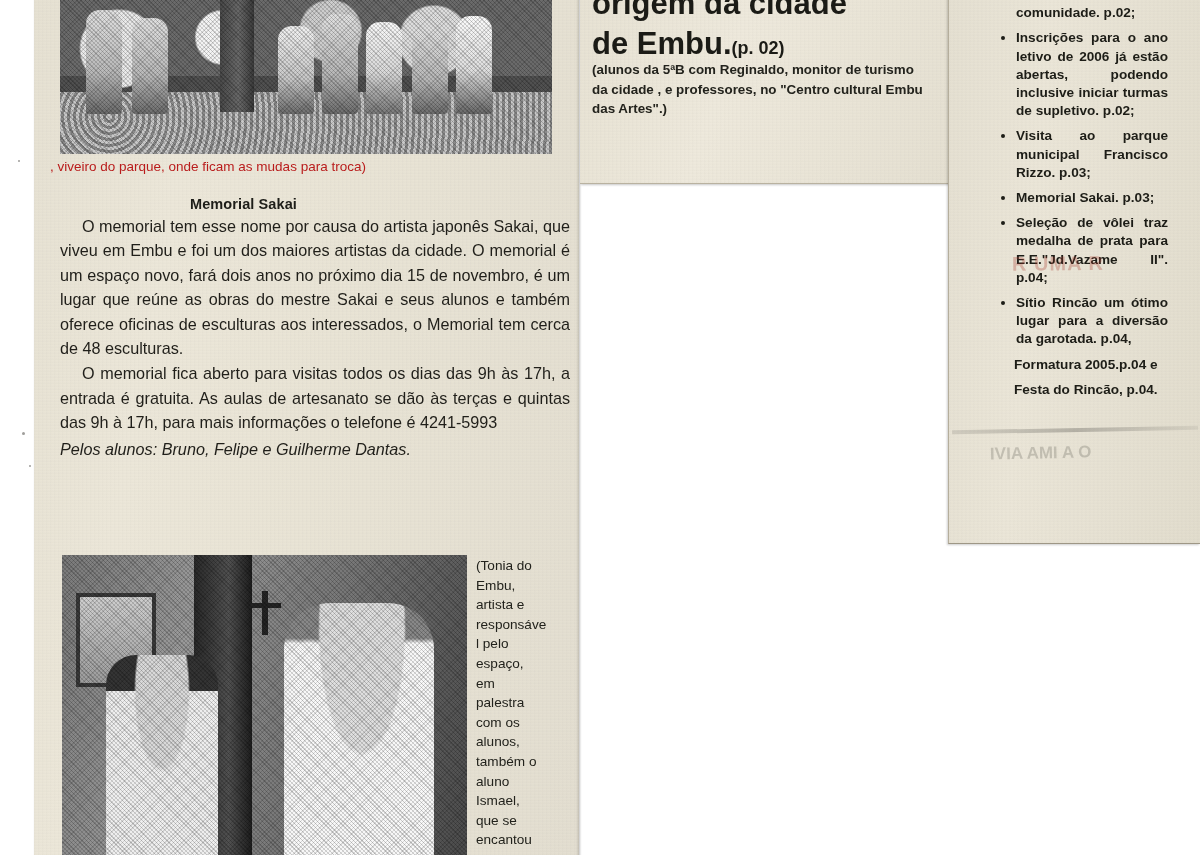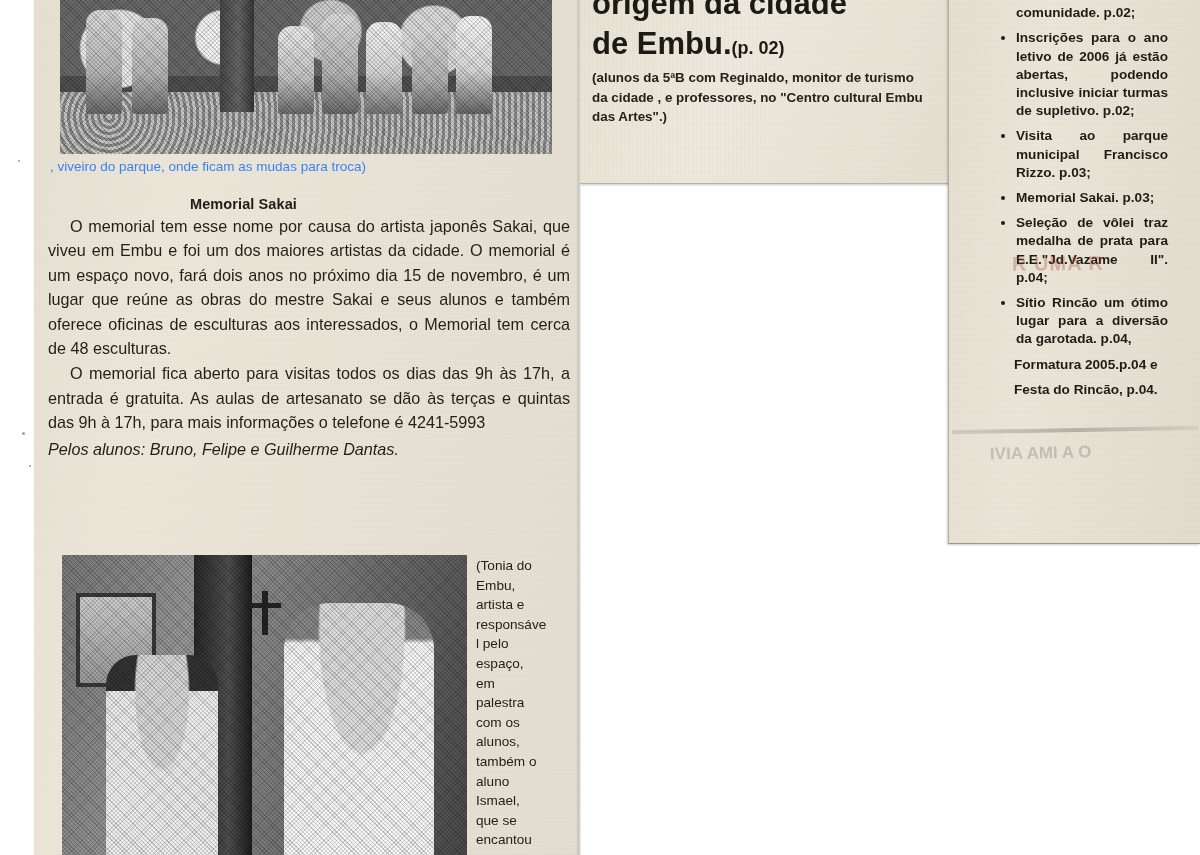--- a/index.html
+++ b/index.html
@@ -143,53 +143,53 @@
     position:absolute; left:200px; top:36px; width:6px; height:44px; background:#2b2a22;
   }
   #photo-tonia .cross::before {
     content:""; position:absolute; left:-13px; top:12px; width:32px; height:5px; background:#2b2a22;
   }
 
   
   .caption {
     position:absolute;
     font-size: 13.5px;
-    color: #3b82f6;
+    color: #b91c1c;
     font-family: "Liberation Sans", sans-serif;
   }
   #caption-nursery { left: 50px; top: 159px; width: 420px; }
 
   #memorial-title {
     position:absolute; left: 190px; top: 196px;
     font-weight: 700; font-size: 14.5px; color:#1d1d18;
     letter-spacing:.1px;
   }
 
   #article-body {
     position:absolute; left: 48px; top: 214px; width: 522px;
     font-size: 16.2px; line-height: 24.4px; color:#201f1a;
     text-align: justify;
   }
-  #article-body p { margin: 0 0 1px 0; text-indent: 22px; }
+  #article-body p { margin: 0 0 1px 12px; text-indent: 22px; }
   #article-body p.byline {
     font-style: italic; text-indent: 0; margin-top: 2px;
   }
 
   
   #headline {
     position:absolute; left: 592px; top: -16px; width: 352px;
     font-size: 31px; line-height: 40px; font-weight: 700;
     color:#1b1b16;
     font-family: "Liberation Sans", sans-serif;
   }
   #headline .pg {
     font-size: 18px; font-weight:700;
   }
   #headline-sub {
-    position:absolute; left: 592px; top: 68px; width: 340px;
+    position:absolute; left: 592px; top: 60px; width: 340px;
     font-size: 13.4px; line-height: 19.6px; color:#23231d;
     font-weight: 600;
   }
 
   
   #sidebar-list {
     position:absolute; left: 1000px; top: -14px; width: 168px;
     font-size: 13.6px; line-height: 18.2px; color:#1d1d17;
     font-weight: 700;
   }

